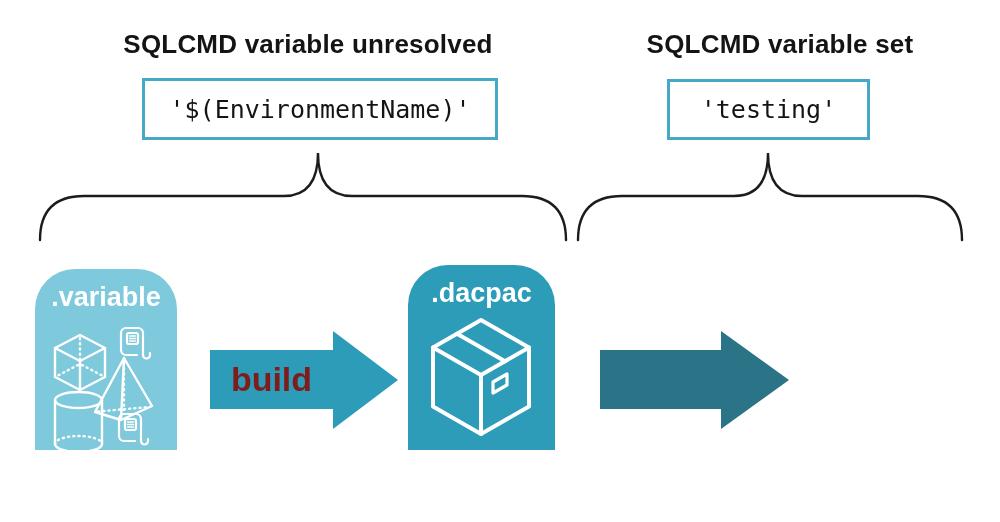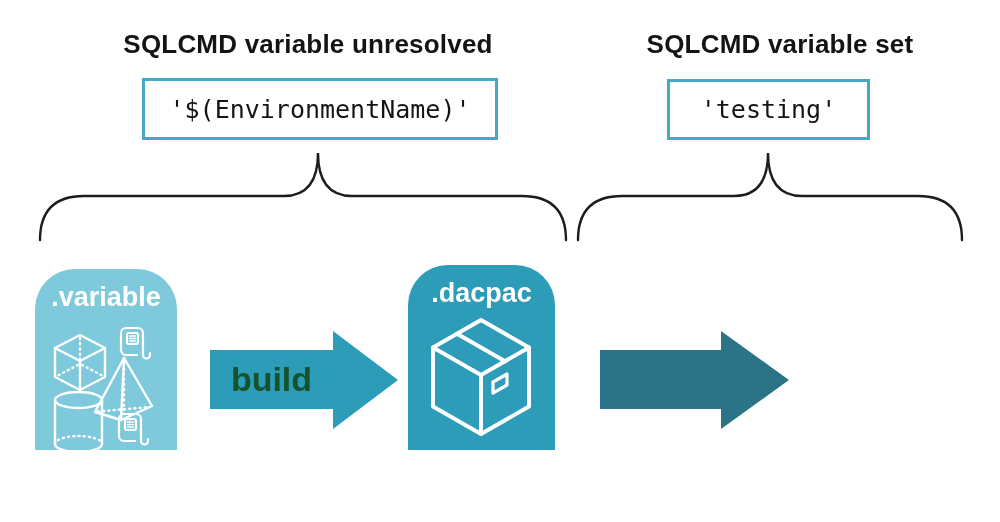--- a/index.html
+++ b/index.html
@@ -50,21 +50,21 @@
     stroke-linecap: round;
   }
   .arrow-build  { fill: var(--build-arrow, #2d9cb8); }
   .arrow-deploy { fill: var(--deploy-arrow, #2b7487); }
   .arrow-label {
     position: absolute;
     top: 380px;
     transform: translateY(-52%);
     text-align: center;
     font-weight: 700;
-    color: #14532d;
+    color: #7f1d1d;
     white-space: nowrap;
   }
   .arrow-label-build  { left: 210px; width: 123px; font-size: 34px; }
   .arrow-label-deploy { left: 600px; width: 132px; font-size: 33px; }
   .node {
     position: absolute;
     border-radius: 40px;
   }
   .node-sqlproj  { left: 35px;  top: 269px; width: 142px; height: 223px; background: var(--sqlproj-bg, #7ec9db); }
   .node-dacpac   { left: 408px; top: 265px; width: 147px; height: 224px; background: var(--dacpac-bg, #2d9cb8); }

